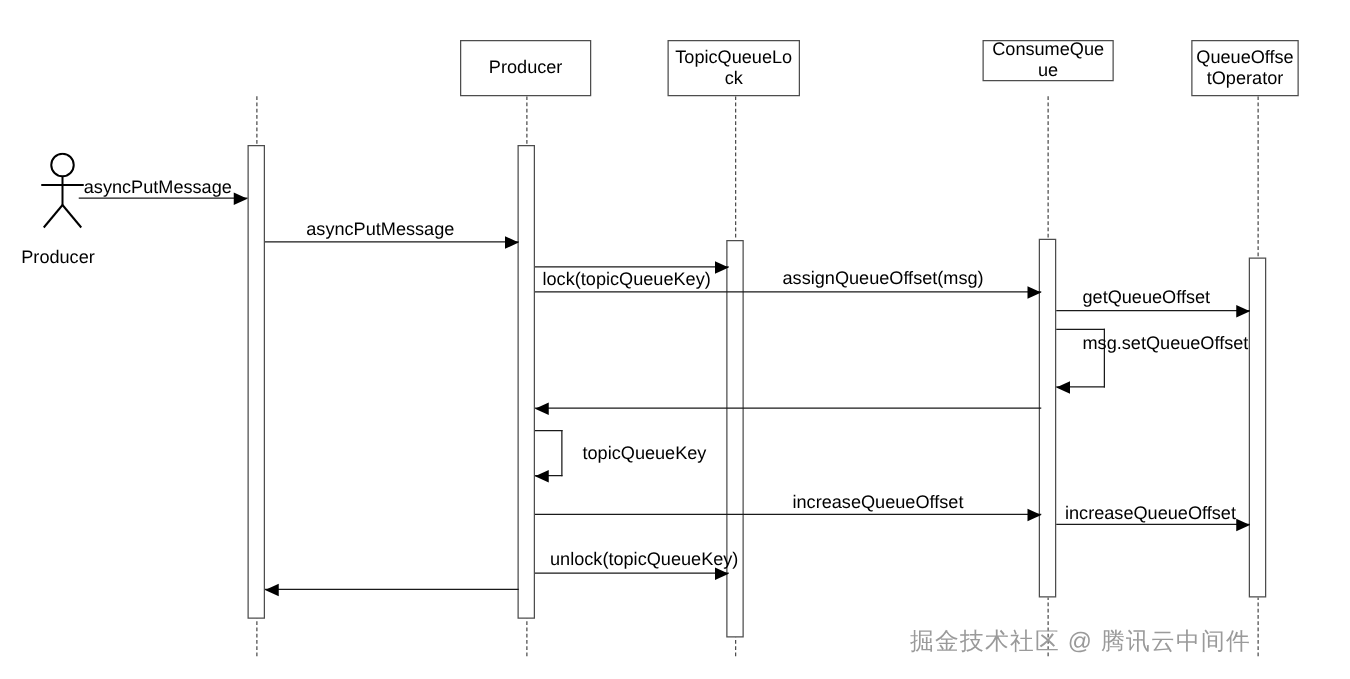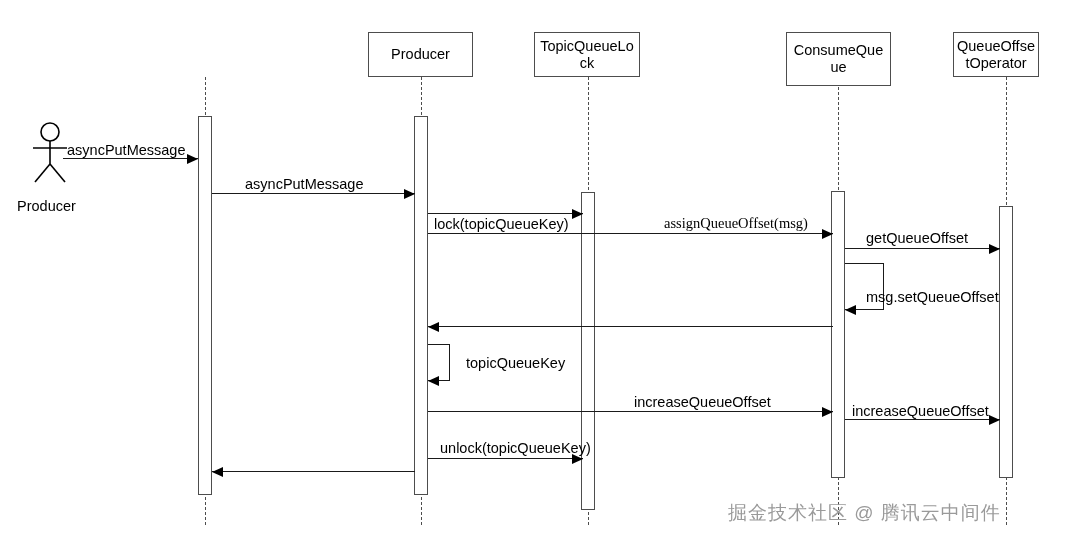--- a/index.html
+++ b/index.html
@@ -117,21 +117,21 @@
     <div class="activation" style="left: 414px; top: 116px; width: 14px; height: 379px;"></div>
     <div class="activation" style="left: 581px; top: 192px; width: 14px; height: 318px;"></div>
     <div class="activation" style="left: 831px; top: 191px; width: 14px; height: 287px;"></div>
     <div class="activation" style="left: 999px; top: 206px; width: 14px; height: 272px;"></div>
     <div class="participant-box" style="left: 368px; top: 32px; width: 105px; height: 45px;">
       <span>Producer</span>
     </div>
     <div class="participant-box" style="left: 534px; top: 32px; width: 106px; height: 45px;">
       <span>TopicQueueLock</span>
     </div>
-    <div class="participant-box" style="left: 786px; top: 32px; width: 105px; height: 54px; justify-content: center;">
+    <div class="participant-box" style="left: 786px; top: 32px; width: 105px; height: 33px; justify-content: center;">
       <span>ConsumeQueue</span>
     </div>
     <div class="participant-box" style="left: 953px; top: 32px; width: 86px; height: 45px;">
       <span>QueueOffsetOperator</span>
     </div>
     <div class="actor" style="left: 25px; top: 122px;"><svg width="50" height="62" viewBox="0 0 50 62">
         <circle cx="25" cy="10" r="9" fill="#ffffff" stroke="#000000" stroke-width="1.6"></circle>
         <line x1="25" y1="19" x2="25" y2="42" stroke="#000000" stroke-width="1.6"></line>
         <line x1="8" y1="26" x2="42" y2="26" stroke="#000000" stroke-width="1.6"></line>
         <line x1="25" y1="42" x2="10" y2="60" stroke="#000000" stroke-width="1.6"></line>
@@ -142,27 +142,27 @@
     <div class="arrow-head right" style="left: 187px; top: 153.5px;"></div>
     <div class="msg-label" style="left: 67px; top: 142px;">asyncPutMessage</div>
     <div class="msg-line" style="left: 212px; top: 193px; width: 203px;"></div>
     <div class="arrow-head right" style="left: 404px; top: 188.5px;"></div>
     <div class="msg-label" style="left: 245px; top: 176px;">asyncPutMessage</div>
     <div class="msg-line" style="left: 428px; top: 213px; width: 155px;"></div>
     <div class="arrow-head right" style="left: 572px; top: 208.5px;"></div>
     <div class="msg-label" style="left: 434px; top: 196px; margin-top: 20px;">lock(topicQueueKey)</div>
     <div class="msg-line" style="left: 428px; top: 233px; width: 405px;"></div>
     <div class="arrow-head right" style="left: 822px; top: 228.5px;"></div>
-    <div class="msg-label" style="left: 664px; top: 215px; font-family: Liberation Serif, serif;">assignQueueOffset(msg)</div>
+    <div class="msg-label" style="left: 626px; top: 215px;">assignQueueOffset(msg)</div>
     <div class="msg-line" style="left: 845px; top: 248px; width: 155px;"></div>
     <div class="arrow-head right" style="left: 989px; top: 243.5px;"></div>
     <div class="msg-label" style="left: 866px; top: 230px;">getQueueOffset</div>
     <div class="self-loop" style="left: 845px; top: 263px; width: 39px; height: 47px;"></div>
     <div class="arrow-head left" style="left: 845px; top: 305px;"></div>
-    <div class="msg-label" style="left: 866px; top: 289px;">msg.setQueueOffset</div>
+    <div class="msg-label" style="left: 866px; top: 267px;">msg.setQueueOffset</div>
     <div class="msg-line" style="left: 428px; top: 326px; width: 405px;"></div>
     <div class="arrow-head left" style="left: 428px; top: 321.5px;"></div>
     <div class="self-loop" style="left: 428px; top: 344px; width: 22px; height: 37px;"></div>
     <div class="arrow-head left" style="left: 428px; top: 376px;"></div>
     <div class="msg-label" style="left: 466px; top: 355px;">topicQueueKey</div>
     <div class="msg-line" style="left: 428px; top: 411px; width: 405px;"></div>
     <div class="arrow-head right" style="left: 822px; top: 406.5px;"></div>
     <div class="msg-label" style="left: 634px; top: 394px;">increaseQueueOffset</div>
     <div class="msg-line" style="left: 845px; top: 419px; width: 155px;"></div>
     <div class="arrow-head right" style="left: 989px; top: 414.5px;"></div>

